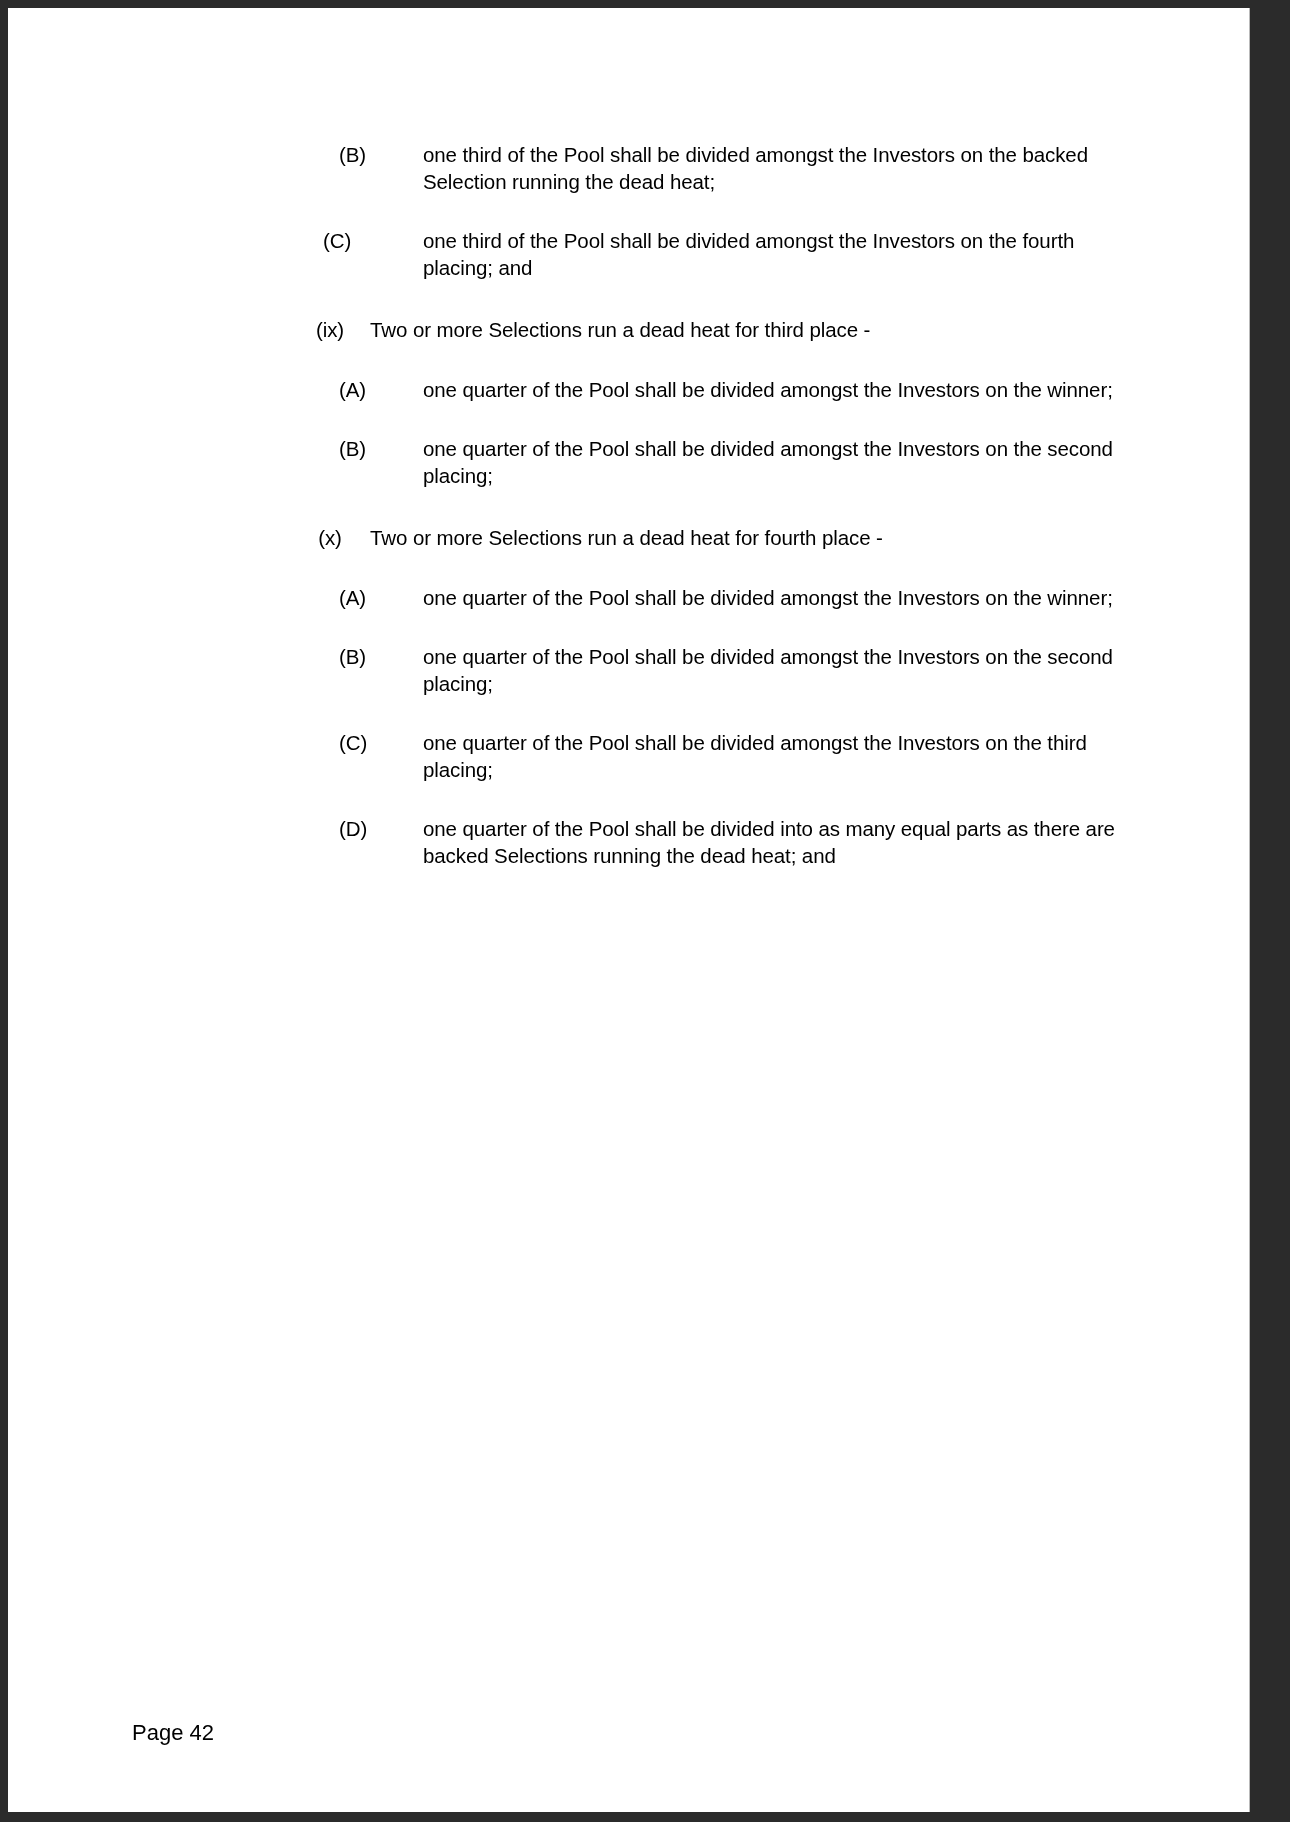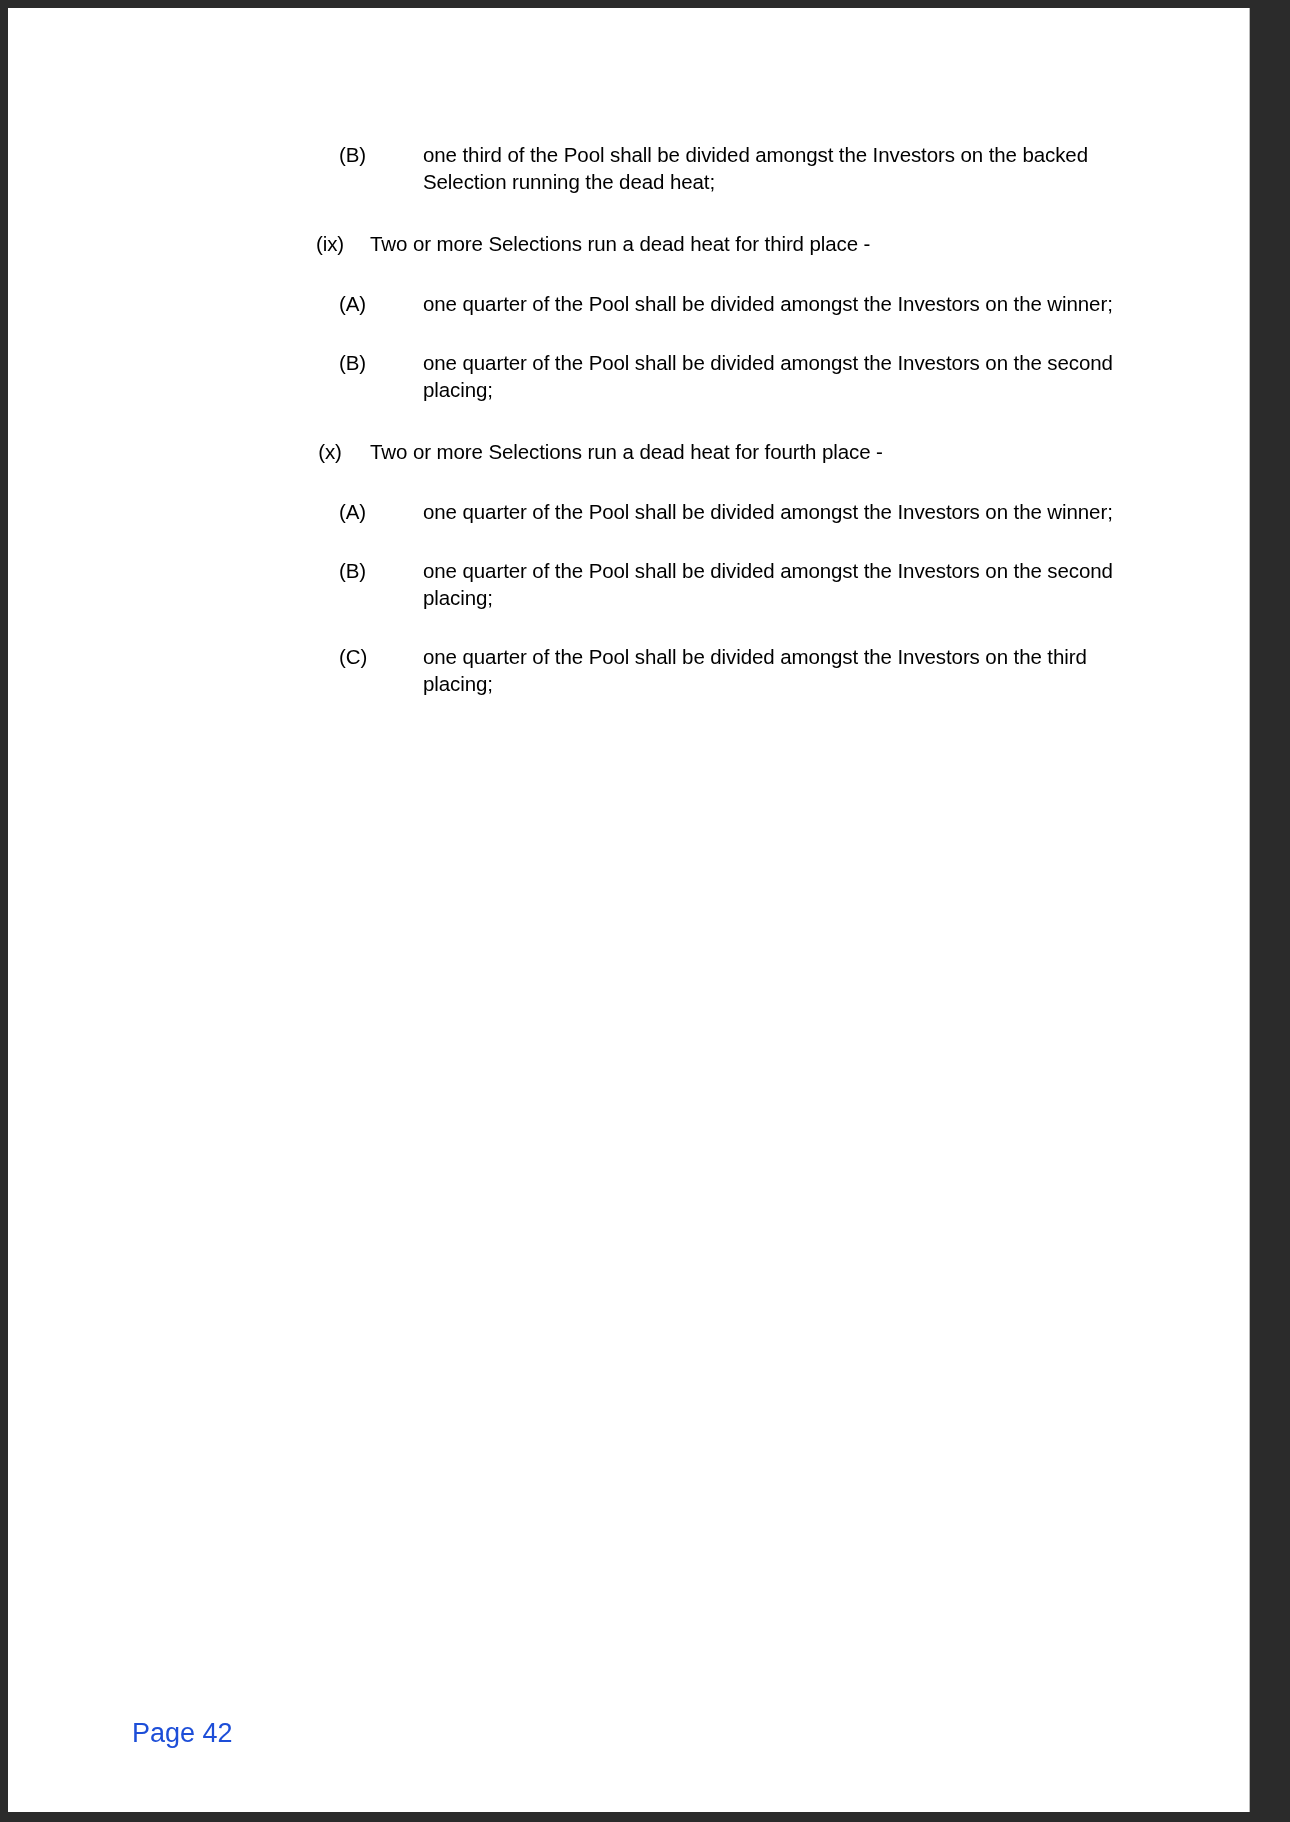--- a/index.html
+++ b/index.html
@@ -83,36 +83,38 @@
   }
 
   .gap-para   { margin-top: 33px; }
   .gap-group  { margin-top: 36px; }
   .first      { margin-top: 134px; }
 
   .footer {
     position: absolute;
     left: 124px;
     bottom: 66px;
-    font-size: 27px;
+    font-size: 22px;
     line-height: 26px;
-    color: #1d4ed8;
+    color: #000000;
   }
 </style>
 </head>
 <body>
 
 <div class="page-frame">
   <div class="page-sheet">
     <div class="content" id="content-root">
         <div class="para lvl-letter first"><span class="marker">(B)</span><span class="body-text">one third of the Pool shall be divided amongst the Investors on the backed Selection running the dead heat;</span></div>
+        <div class="para lvl-letter tight gap-para"><span class="marker">(C)</span><span class="body-text">one third of the Pool shall be divided amongst the Investors on the fourth placing; and</span></div>
         <div class="para lvl-roman gap-group"><span class="marker">(ix)</span><span class="body-text">Two or more Selections run a dead heat for third place -</span></div>
         <div class="para lvl-letter gap-para"><span class="marker">(A)</span><span class="body-text">one quarter of the Pool shall be divided amongst the Investors on the winner;</span></div>
         <div class="para lvl-letter gap-para"><span class="marker">(B)</span><span class="body-text">one quarter of the Pool shall be divided amongst the Investors on the second placing;</span></div>
         <div class="para lvl-roman gap-group"><span class="marker">(x)</span><span class="body-text">Two or more Selections run a dead heat for fourth place -</span></div>
         <div class="para lvl-letter gap-para"><span class="marker">(A)</span><span class="body-text">one quarter of the Pool shall be divided amongst the Investors on the winner;</span></div>
         <div class="para lvl-letter gap-para"><span class="marker">(B)</span><span class="body-text">one quarter of the Pool shall be divided amongst the Investors on the second placing;</span></div>
         <div class="para lvl-letter gap-para"><span class="marker">(C)</span><span class="body-text">one quarter of the Pool shall be divided amongst the Investors on the third placing;</span></div>
+        <div class="para lvl-letter gap-para"><span class="marker">(D)</span><span class="body-text">one quarter of the Pool shall be divided into as many equal parts as there are backed Selections running the dead heat; and</span></div>
       </div>
 
     <div class="footer">Page 42</div>
   </div>
 </div>
 
 </body></html>

